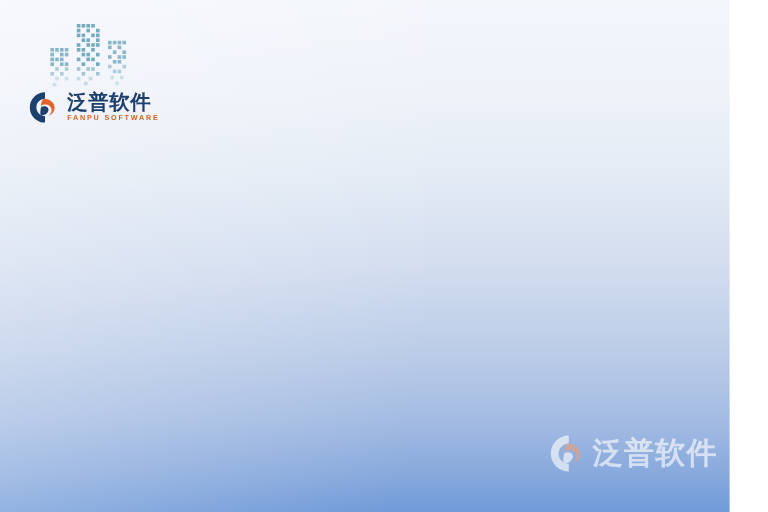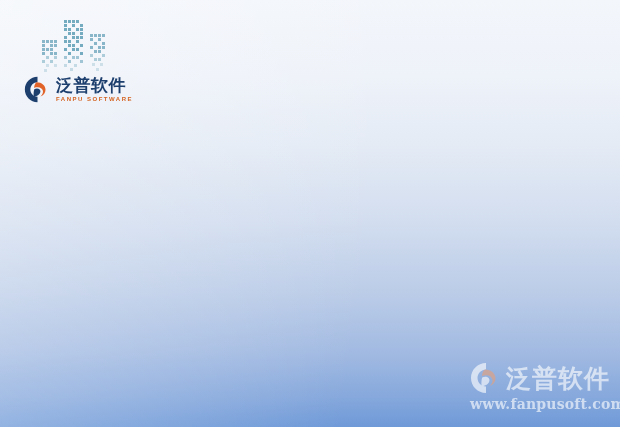--- a/index.html
+++ b/index.html
@@ -23,21 +23,20 @@
       linear-gradient(100deg, rgba(255,255,255,0.30) 0%, rgba(255,255,255,0.00) 60%),
       linear-gradient(to bottom,
         #f3f6fb 0%,
         #eef2f9 18%,
         #e4ebf5 34%,
         #d2ddef 52%,
         #bccde8 68%,
         #a3bbe2 82%,
         #86a8dc 93%,
         #6f9ad8 100%);
-    padding-left: 12px;
   }
 
   
   #logo-block {
     position: absolute;
     left: 24px;
     top: 14px;
     width: 130px;
     height: 100px;
   }
@@ -278,16 +277,15 @@
         <path d="M16 1 C7.7 1 1 7.7 1 16 C1 24.3 7.7 31 16 31 L16 24.5
                  C11.3 24.5 7.5 20.7 7.5 16 C7.5 11.3 11.3 7.5 16 7.5 Z" fill="#ffffff"></path>
         <path d="M15 7.5 C21 7.5 25.5 11.5 25.5 16.3 C25.5 20 23 23 19.5 24.2
                  C22 22.2 23 19.8 22.3 17.3 C21.5 14.2 18.3 12.6 14.4 13.4
                  C13.4 13.6 12.6 13.9 11.9 14.3 C12.4 10.6 13.3 8.3 15 7.5 Z" fill="#e8a07a"></path>
         <path d="M12.2 15.6 C14.4 14.4 17.2 14.6 18.6 16.1 C20.2 17.8 19.6 20.4 17.3 22.3
                  C15.7 23.6 13.6 24.2 11.6 24.1 C11.2 21.3 11.4 18.3 12.2 15.6 Z" fill="#ffffff"></path>
       </svg>
       <div id="wm-brand">泛普软件</div>
     </div>
-    <div id="wm-url">www.fanpusoft.com</div>
   </div>
 
 </div>
 
 </body></html>

